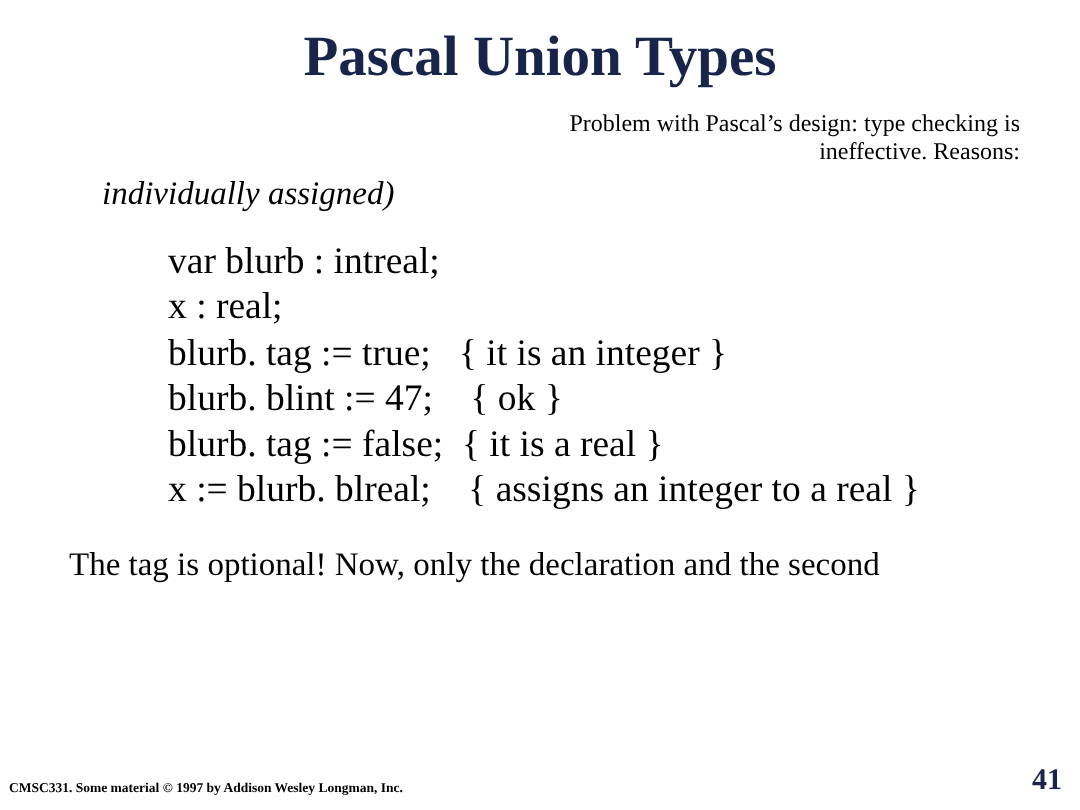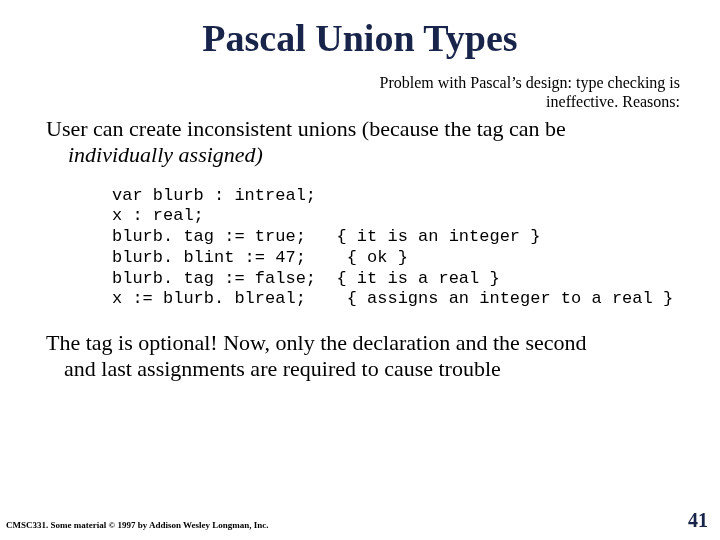--- a/index.html
+++ b/index.html
@@ -34,22 +34,22 @@
   }
   .problem .ind { padding-left: 22px; display: block; text-indent: 0; }
   .reason {
     font-size: 22px;
     line-height: 1.18;
     margin: 2px 0 18px 0;
     padding-left: 6px;
   }
   .reason .ind { padding-left: 22px; display: block; font-style: italic; }
   .code {
-    font-family: Liberation Mono, monospace;
-    font-size: 17px;
+    font-family: Liberation Serif, serif;
+    font-size: 25px;
     line-height: 1.22;
     margin: 0 0 20px 72px;
     white-space: pre;
   }
   .closing {
     font-size: 22px;
     line-height: 1.18;
     margin: 0 0 0 6px;
   }
   .closing .ind { padding-left: 18px; display: block; }
@@ -77,31 +77,29 @@
 
 <div class="slide">
   <div class="title">Pascal Union Types</div>
 
   <div class="problem">
     <span>Problem with Pascal’s design: type checking is</span>
     <span class="ind">ineffective.  Reasons:</span>
   </div>
 
   <div class="reason">
-    <span>User can create inconsistent unions (because  the tag can be</span>
     <span class="ind">individually assigned)</span>
   </div>
 
   <div class="code">var blurb : intreal;
 x : real;
 blurb. tag := true;   { it is an integer }
 blurb. blint := 47;    { ok }
 blurb. tag := false;  { it is a real }
 x := blurb. blreal;    { assigns an integer to a real }</div>
 
   <div class="closing">
     <span>The tag is optional! Now, only the declaration and the second</span>
-    <span class="ind">and last assignments are required to cause trouble</span>
   </div>
 </div>
 
 <div class="footer-left">CMSC331.  Some material © 1997 by Addison Wesley Longman, Inc.</div>
 <div class="footer-right">41</div>
 
 </body></html>

